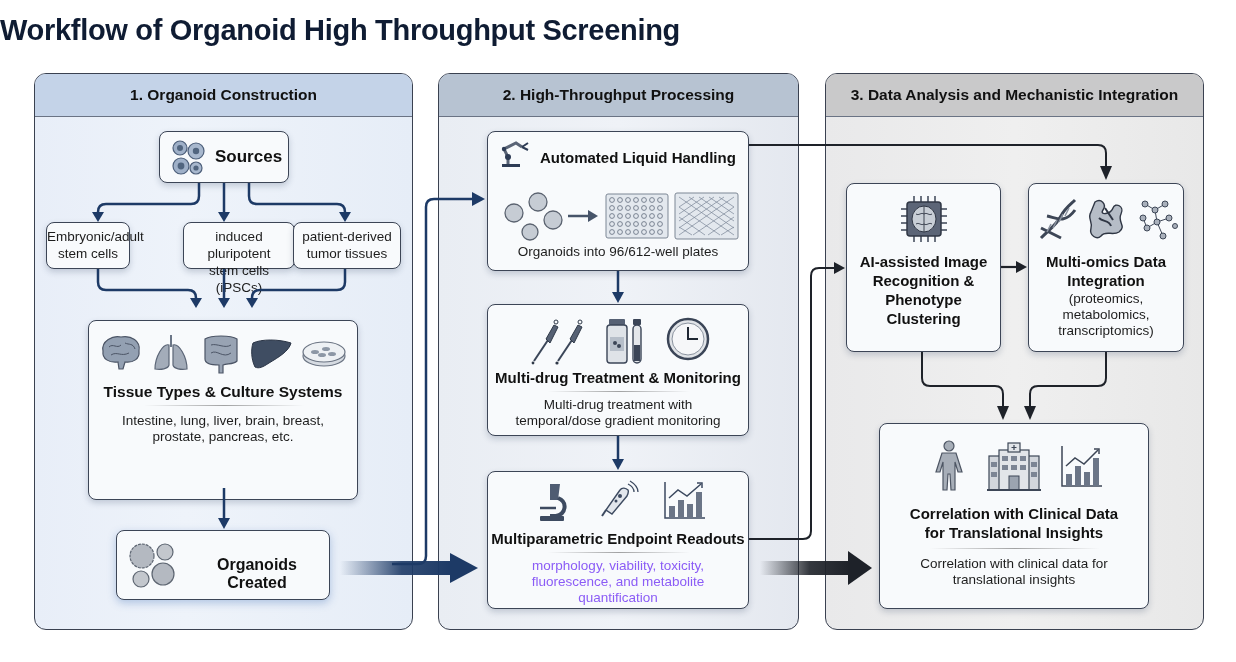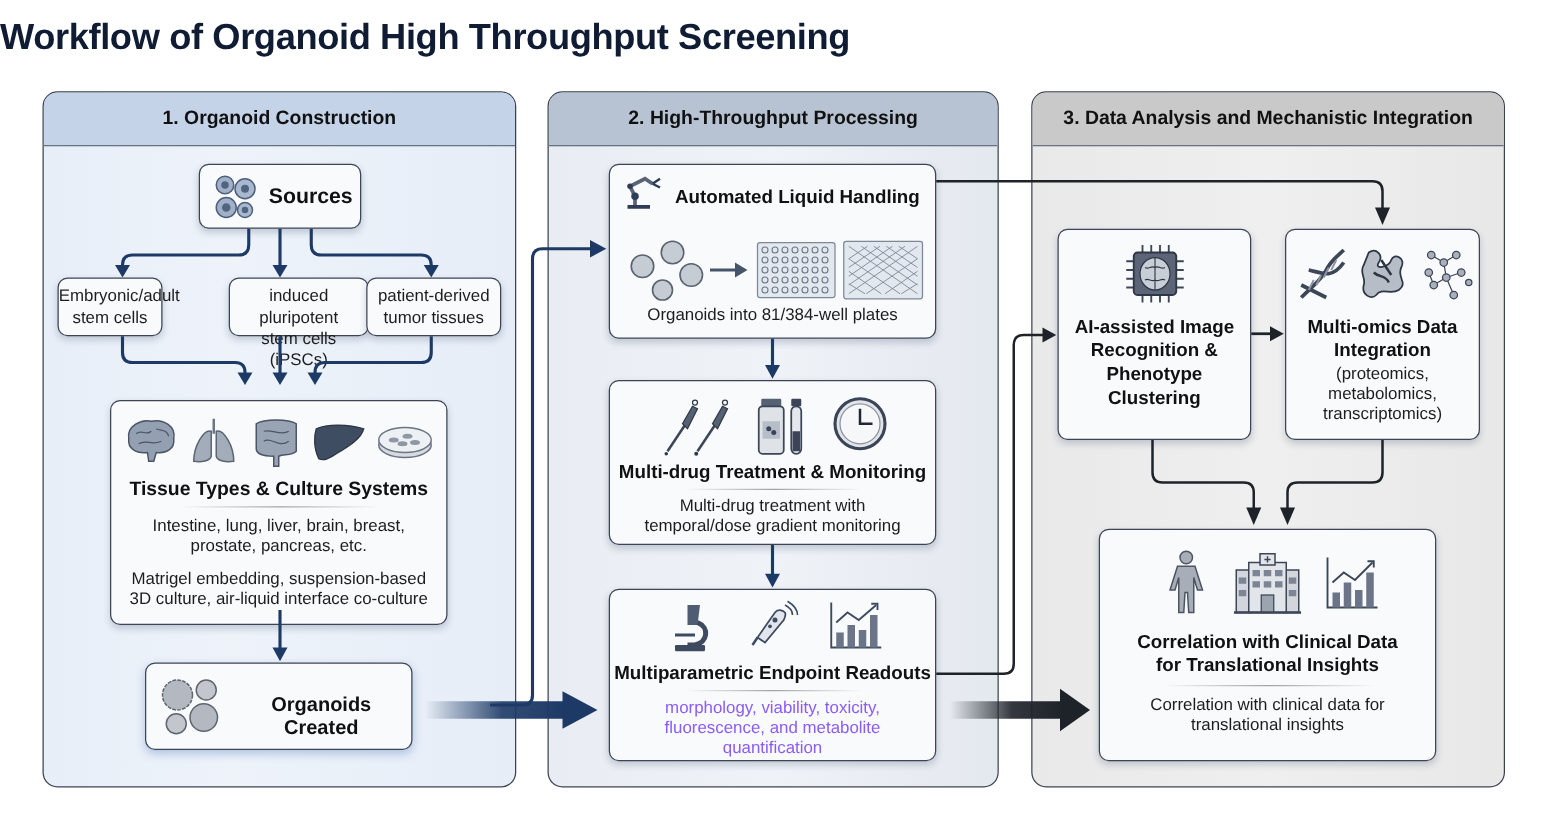--- a/index.html
+++ b/index.html
@@ -98,24 +98,20 @@
         <ellipse cx="25" cy="10" rx="4" ry="2" fill="#8d97a5"></ellipse>
         <ellipse cx="31" cy="15" rx="4" ry="2" fill="#8d97a5"></ellipse>
         <ellipse cx="21" cy="16" rx="4" ry="2" fill="#8d97a5"></ellipse>
     </svg>
   </div>
   <div class="h" style="position:absolute;left:0;top:62px;width:100%;font-size:15.5px;">Tissue Types &amp; Culture Systems</div>
   <div class="divider" style="position:absolute;left:55px;top:84px;width:160px;"></div>
   <div style="position:absolute;left:0;top:92px;width:100%;font-size:13.5px;line-height:16px;color:#1d1d1d;">
     <div>Intestine, lung, liver, brain, breast,</div>
     <div>prostate, pancreas, etc.</div>
-  </div>
-  <div style="position:absolute;left:0;top:134px;width:100%;font-size:13.5px;line-height:16px;color:#1d1d1d;">
-    <div>Matrigel embedding, suspension-based</div>
-    <div>3D culture, air-liquid interface co-culture</div>
   </div>
 </div>
 
 <div class="box" style="left:116px;top:530px;width:214px;height:70px;box-shadow:0 3px 8px rgba(60,110,180,0.35);">
   <svg class="ic" style="left:10px;top:10px" width="54" height="50" viewBox="0 0 54 50">
     <circle cx="15" cy="15" r="12" fill="#b4b9c1" stroke="#5e6672" stroke-width="1.2" stroke-dasharray="3 1"></circle>
     <circle cx="38" cy="11" r="8" fill="#c3c7cd" stroke="#5e6672" stroke-width="1.2"></circle>
     <circle cx="36" cy="33" r="11" fill="#b4b9c1" stroke="#5e6672" stroke-width="1.2"></circle>
     <circle cx="14" cy="38" r="8" fill="#c3c7cd" stroke="#5e6672" stroke-width="1.2"></circle>
   </svg>
@@ -159,21 +155,21 @@
         <use href="#wr" y="16"></use>
         <use href="#wr" y="24"></use>
         <use href="#wr" y="32"></use>
     </g>
     <rect x="175" y="6" width="63" height="46" rx="2" fill="#e3e8ee" stroke="#7d8795"></rect>
     <g stroke="#7a8596" stroke-width="0.7">
       <path d="M179 10 L234 48 M189 10 L234 41 M199 10 L234 34 M209 10 L234 27 M219 10 L234 20 M179 20 L220 48 M179 30 L205 48 M179 40 L192 48"></path>
       <path d="M234 10 L179 48 M224 10 L179 41 M214 10 L179 34 M204 10 L179 27 M194 10 L179 20 M234 20 L193 48 M234 30 L208 48 M234 40 L221 48"></path>
     </g>
   </svg>
-  <div class="t" style="position:absolute;left:0;top:112px;width:100%;font-size:13.5px;">Organoids into 81/384-well plates</div>
+  <div class="t" style="position:absolute;left:0;top:112px;width:100%;font-size:13.5px;">Organoids into 96/612-well plates</div>
 </div>
 
 <div class="box" style="left:487px;top:304px;width:262px;height:132px;">
   <svg class="ic" style="left:40px;top:10px" width="60" height="50" viewBox="0 0 60 50">
     <path d="M6 46 L22 22" stroke="#3a4558" stroke-width="2"></path>
       <path d="M18 24 L26 10 L30 12 L22 28Z" fill="#566174" stroke="#2e3847" stroke-width="1"></path>
     <circle cx="28" cy="7" r="2" fill="none" stroke="#2e3847"></circle>
       <circle cx="5" cy="48" r="1.4" fill="#2e3847"></circle>
     <path d="M30 46 L46 22" stroke="#3a4558" stroke-width="2"></path>
       <path d="M42 24 L50 10 L54 12 L46 28Z" fill="#566174" stroke="#2e3847" stroke-width="1"></path>

